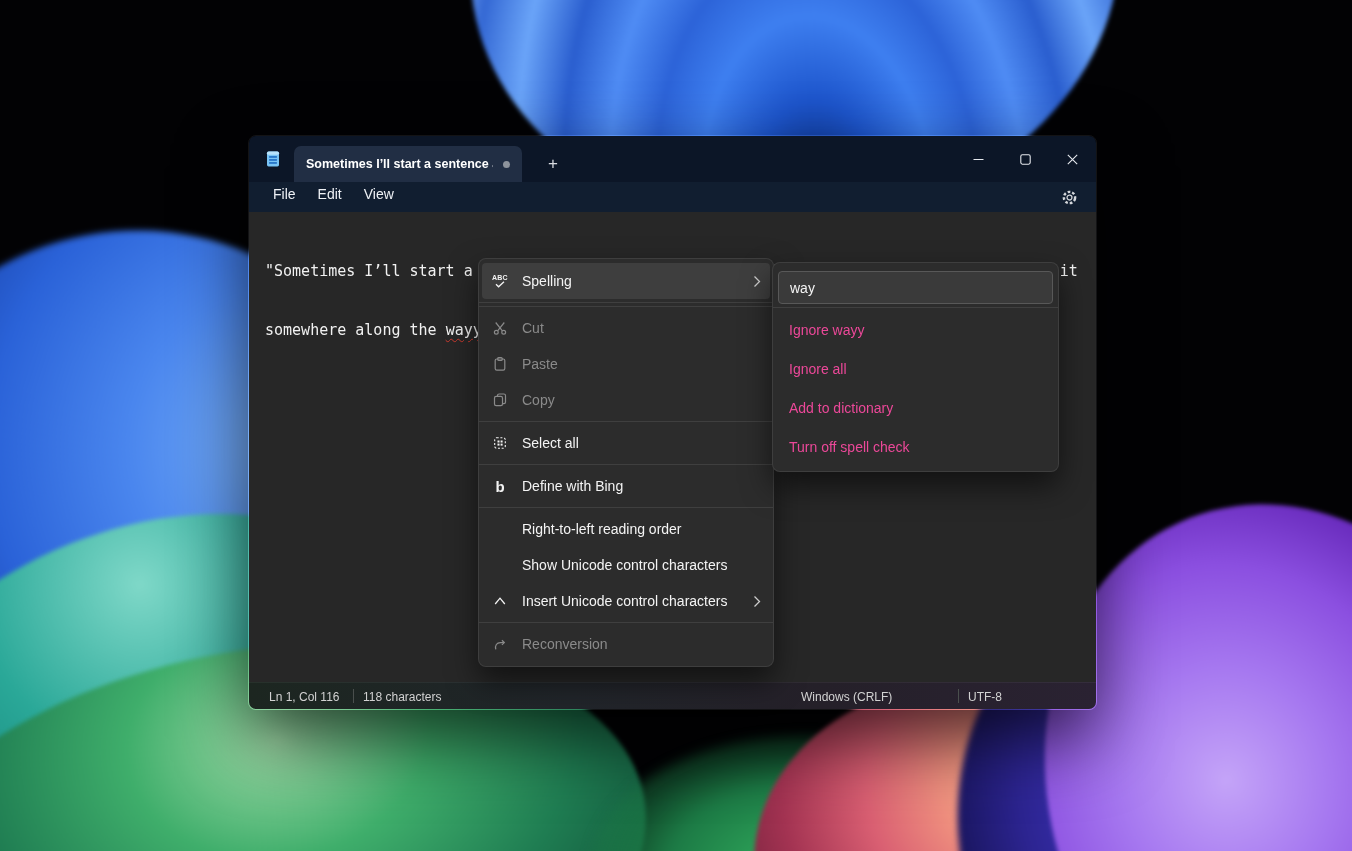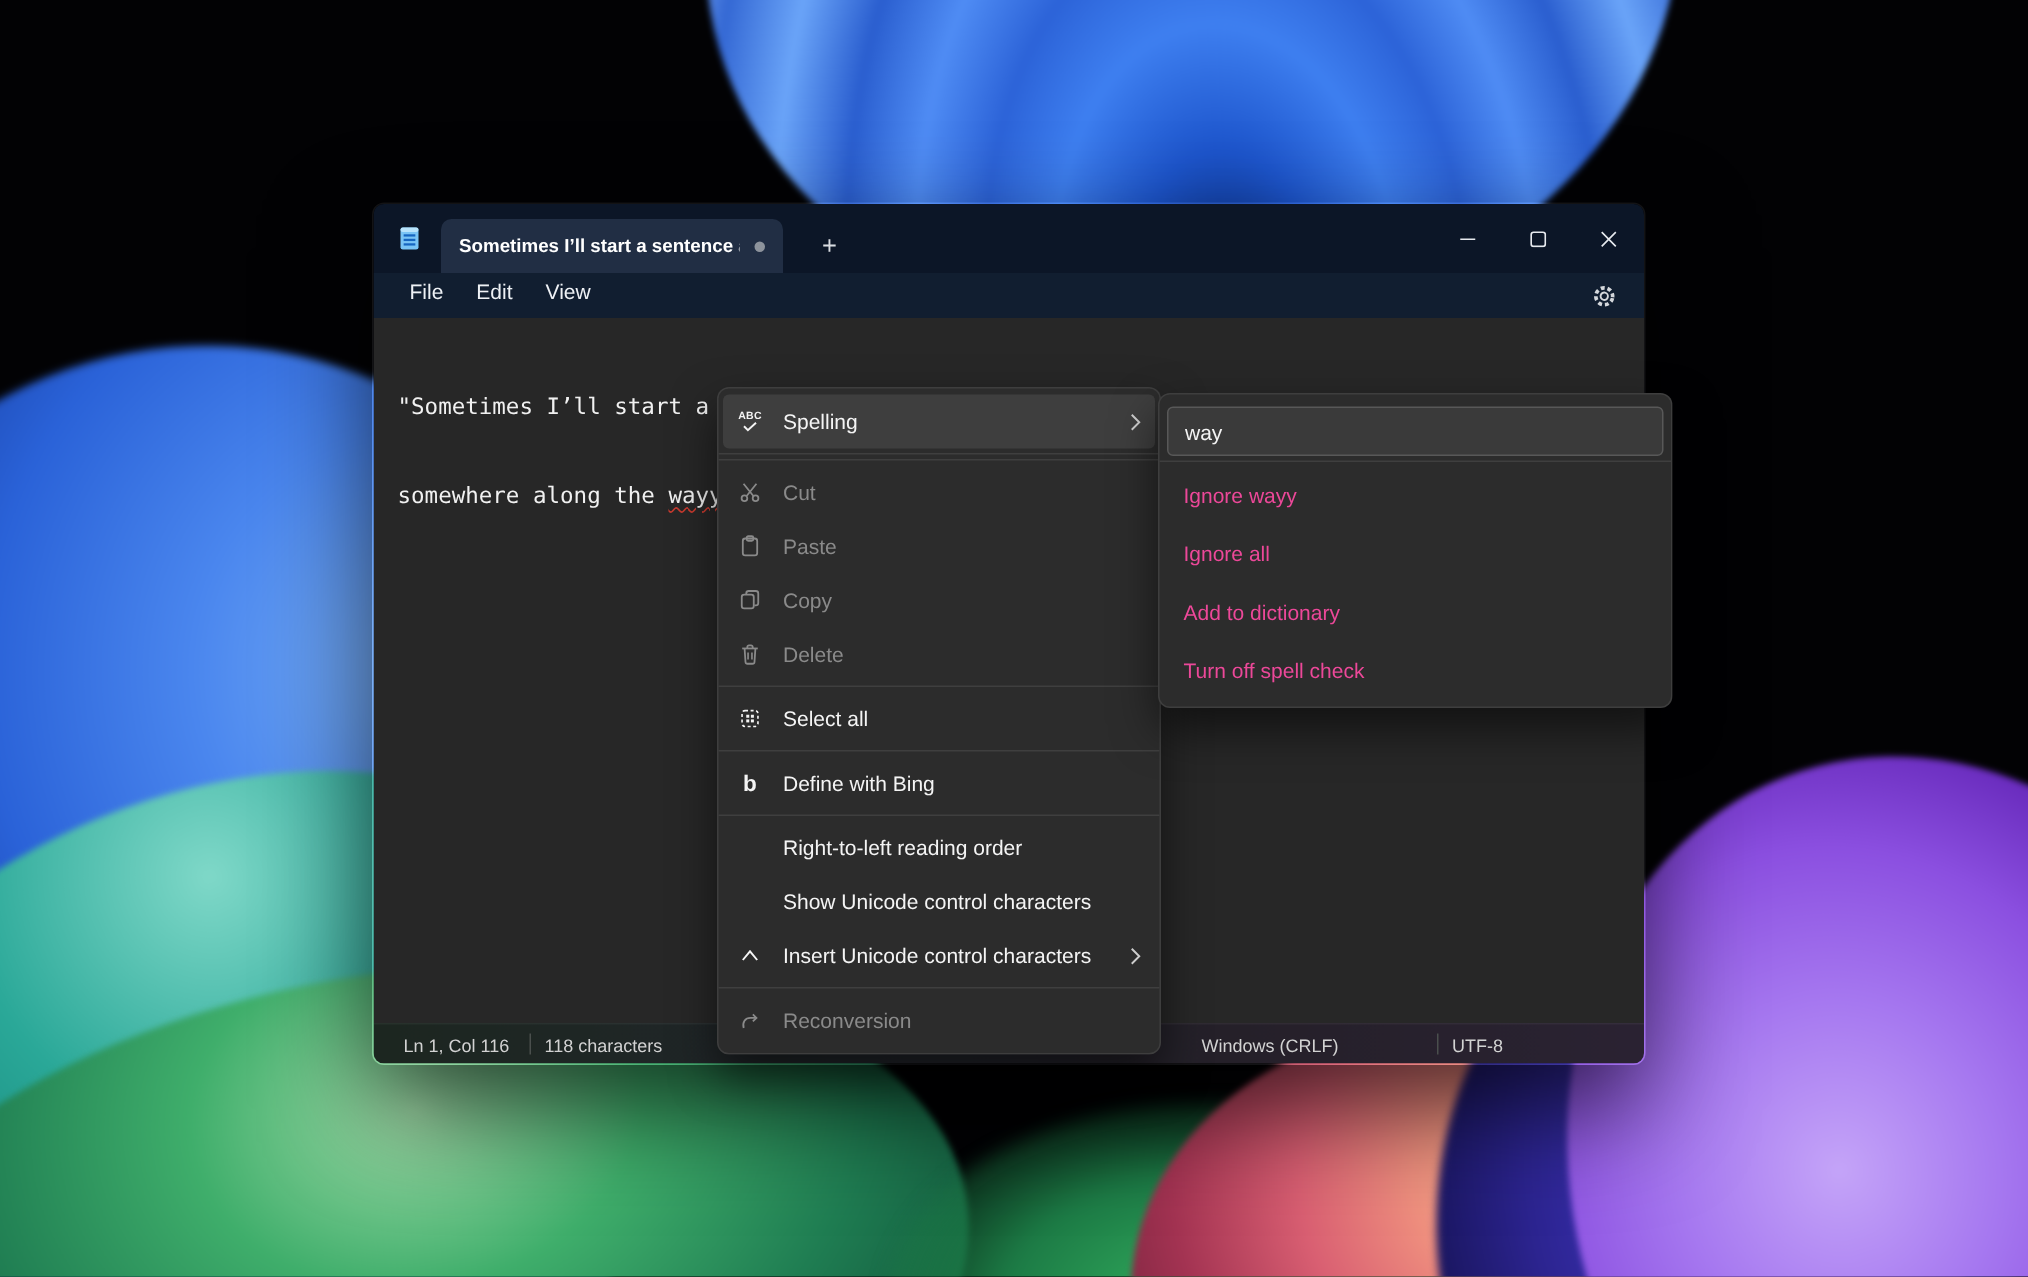--- a/index.html
+++ b/index.html
@@ -66,21 +66,21 @@
   .cm-item.highlighted { background:#3e3e3e; }
   .cm-item.disabled { color:#8a8a8a; }
   .cm-icon { width:18px; height:18px; display:flex; align-items:center; justify-content:center; flex:none; color:inherit; }
   .cm-label { flex:1; white-space:nowrap; }
   .cm-chevron { flex:none; color:#cdcdcd; display:flex; }
   .cm-sep { height:1px; background:#3f3f3f; margin:3px 0; }
   .spell-icon { display:flex; flex-direction:column; align-items:center; line-height:1; }
   .spell-icon .abc { font-size:7px; font-weight:700; letter-spacing:.2px; }
   .bing-b { font-size:15px; font-weight:700; font-style:normal; }
 
-  .submenu { position:absolute; left:772px; top:262px; width:343px; background:#2c2c2c;
+  .submenu { position:absolute; left:772px; top:262px; width:287px; background:#2c2c2c;
              border:1px solid rgba(255,255,255,.085); border-radius:8px; padding:4px 0 5px;
              box-shadow:0 14px 30px rgba(0,0,0,.55); z-index:4; }
   .sm-suggestion { margin:4px 5px 3px; height:33px; background:#3a3a3a; border:1px solid #585858;
                    border-radius:4px; display:flex; align-items:center; padding:0 11px; font-size:14px; color:#f4f4f4; }
   .sm-sep { height:1px; background:#3f3f3f; margin:2px 0 2px; }
   .sm-item { height:39px; display:flex; align-items:center; padding:0 16px; font-size:14px; color:#ec4899; }
 
   svg { display:block; }
 </style>
 </head>
@@ -210,31 +210,20 @@
   <div class="cm-item disabled">
     <span class="cm-icon">
       <svg width="16" height="16" viewBox="0 0 16 16">
         <path d="M5.5 4.4 V3.6 a1.6 1.6 0 0 1 1.6-1.6 h4.8 a1.6 1.6 0 0 1 1.6 1.6 v6.4 a1.6 1.6 0 0 1 -1.6 1.6 h-1" fill="none" stroke="currentColor" stroke-width="1.2"></path>
         <rect x="2.5" y="4.4" width="8" height="9.2" rx="1.6" fill="none" stroke="currentColor" stroke-width="1.2"></rect>
       </svg>
     </span>
     <span class="cm-label">Copy</span>
   </div>
 
-  <div class="cm-item disabled">
-    <span class="cm-icon">
-      <svg width="16" height="16" viewBox="0 0 16 16">
-        <path d="M2.8 4.3 H13.2" stroke="currentColor" stroke-width="1.2"></path>
-        <path d="M6.2 4.1 v-0.8 a1.1 1.1 0 0 1 1.1-1.1 h1.4 a1.1 1.1 0 0 1 1.1 1.1 v0.8" fill="none" stroke="currentColor" stroke-width="1.2"></path>
-        <path d="M4.4 4.3 l0.6 9 a1.3 1.3 0 0 0 1.3 1.2 h3.4 a1.3 1.3 0 0 0 1.3-1.2 l0.6-9" fill="none" stroke="currentColor" stroke-width="1.2"></path>
-        <path d="M6.7 7 V11.6 M9.3 7 V11.6" stroke="currentColor" stroke-width="1.1"></path>
-      </svg>
-    </span>
-    <span class="cm-label">Delete</span>
-  </div>
 
   <div class="cm-sep"></div>
 
   <div class="cm-item">
     <span class="cm-icon">
       <svg width="16" height="16" viewBox="0 0 16 16">
         <rect x="2.7" y="2.7" width="10.6" height="10.6" rx="2" fill="none" stroke="currentColor" stroke-width="1.1" stroke-dasharray="2 1.7"></rect>
         <rect x="5.5" y="5.5" width="2" height="2" fill="currentColor"></rect>
         <rect x="8.6" y="5.5" width="2" height="2" fill="currentColor"></rect>
         <rect x="5.5" y="8.6" width="2" height="2" fill="currentColor"></rect>

